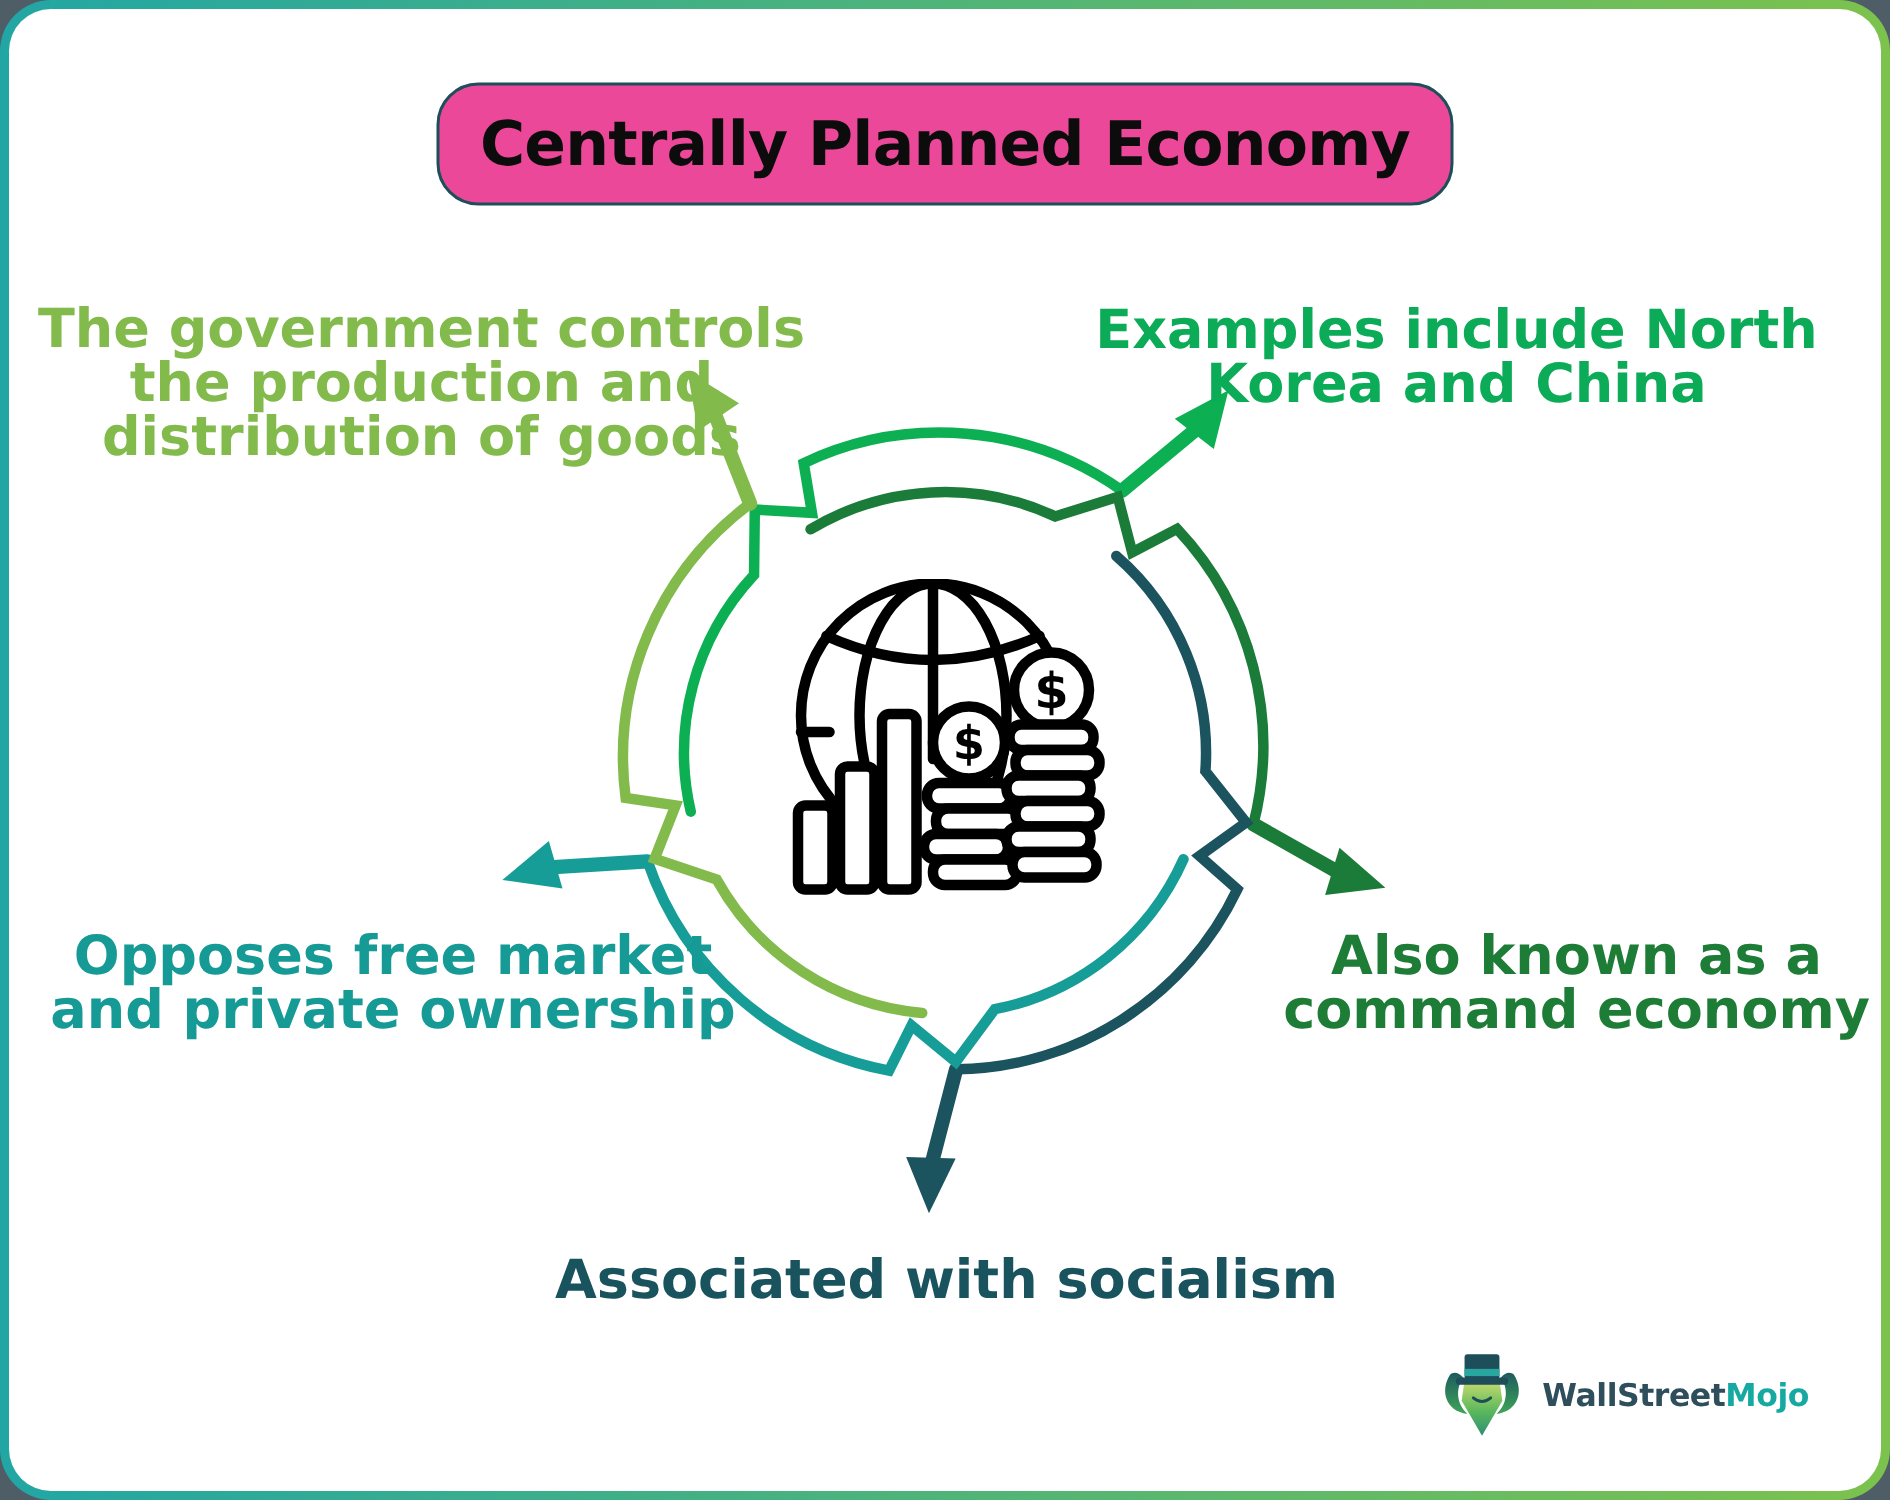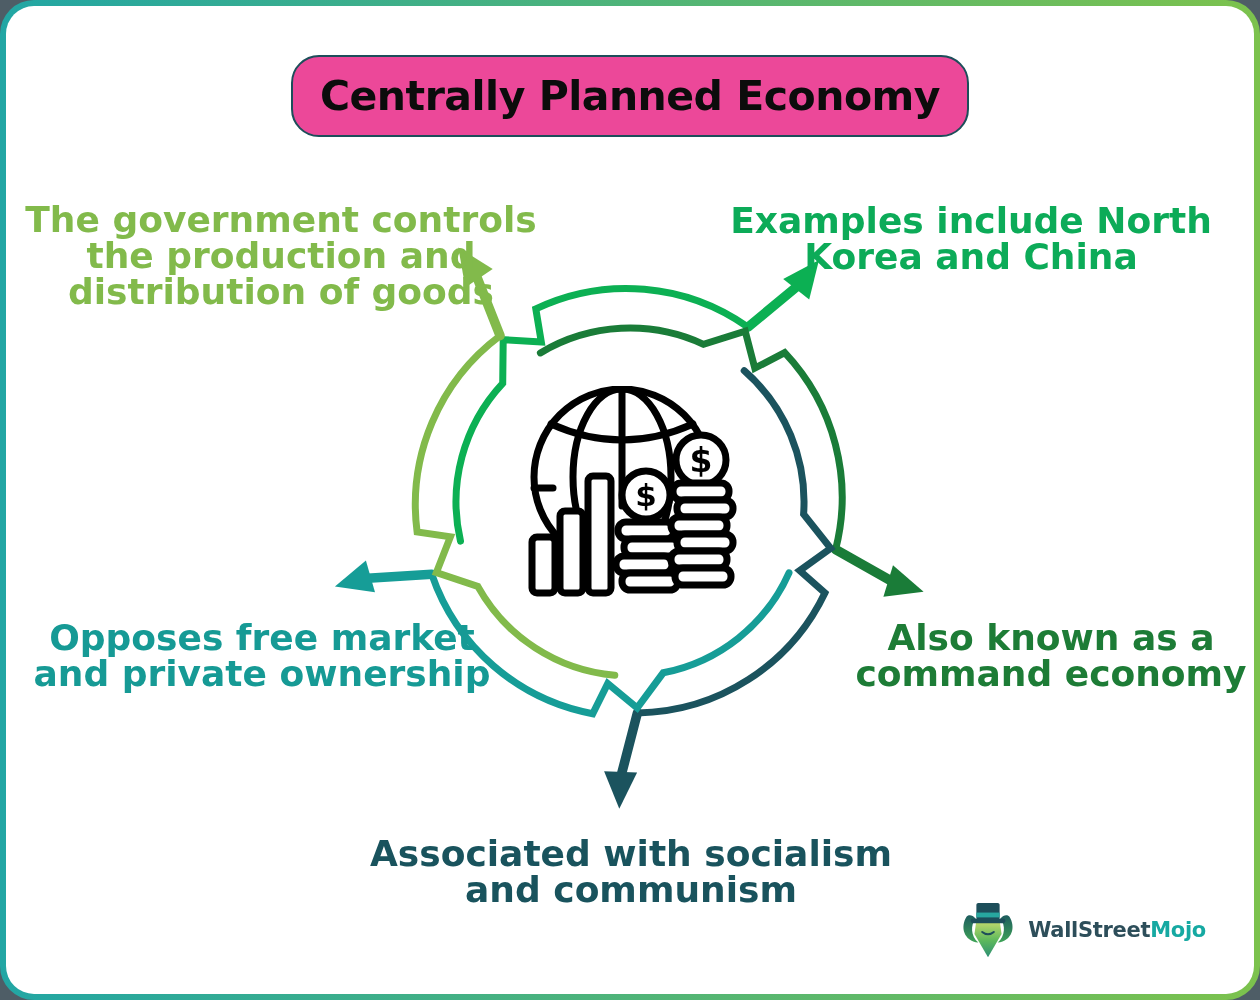--- a/index.html
+++ b/index.html
@@ -116,21 +116,20 @@
   <span>and private ownership</span>
 </div>
 
 <div class="label lbl-right" style="color: rgb(29, 124, 54);">
   <span>Also known as a</span>
   <span>command economy</span>
 </div>
 
 <div class="label lbl-bottom" style="color: rgb(25, 83, 93);">
   <span>Associated with socialism</span>
-  <span>and communism</span>
 </div>
 
 <div class="logo">
   <svg width="62" height="62" viewBox="0 0 64 64">
     <defs>
       <linearGradient id="hornGrad" x1="0" y1="0" x2="0" y2="1">
         <stop offset="0" stop-color="#1d5c5e"></stop>
           <stop offset="1" stop-color="#3fa457"></stop>
       </linearGradient>
       <linearGradient id="faceGrad" x1="0" y1="0" x2="0" y2="1">

